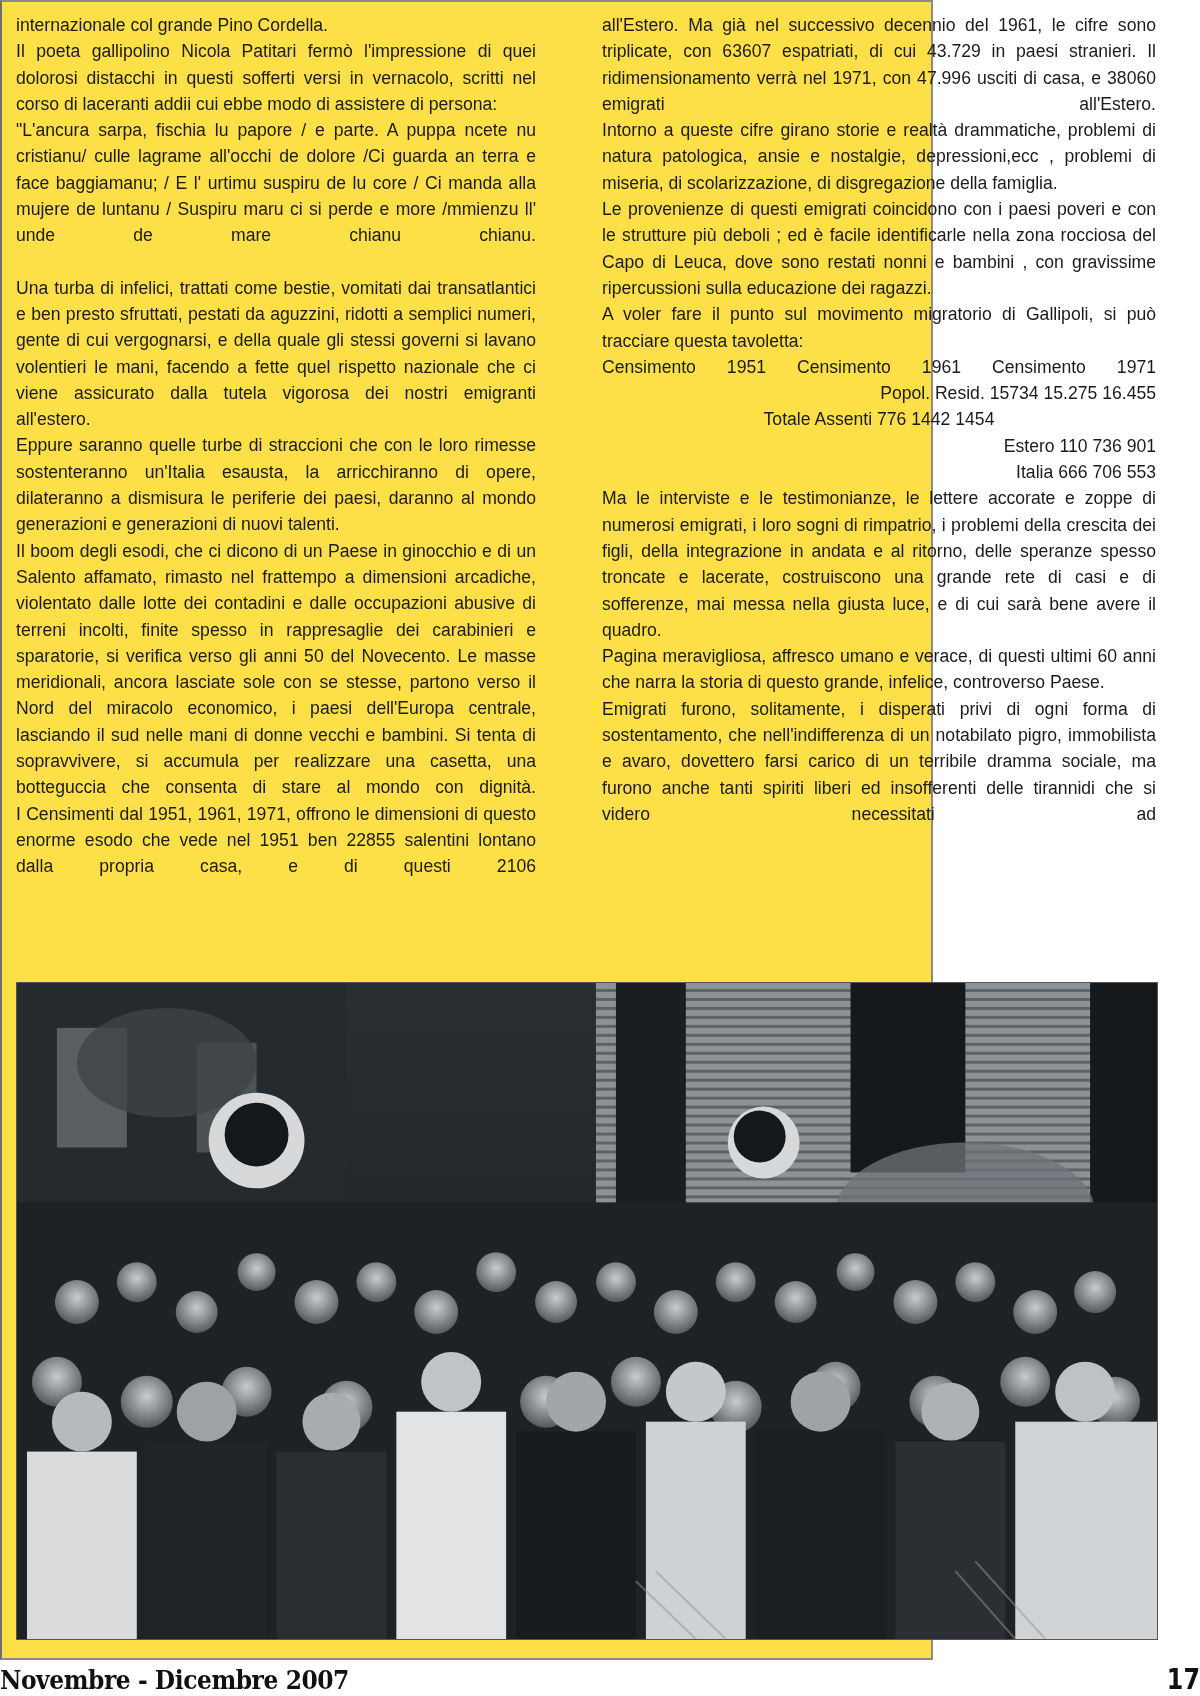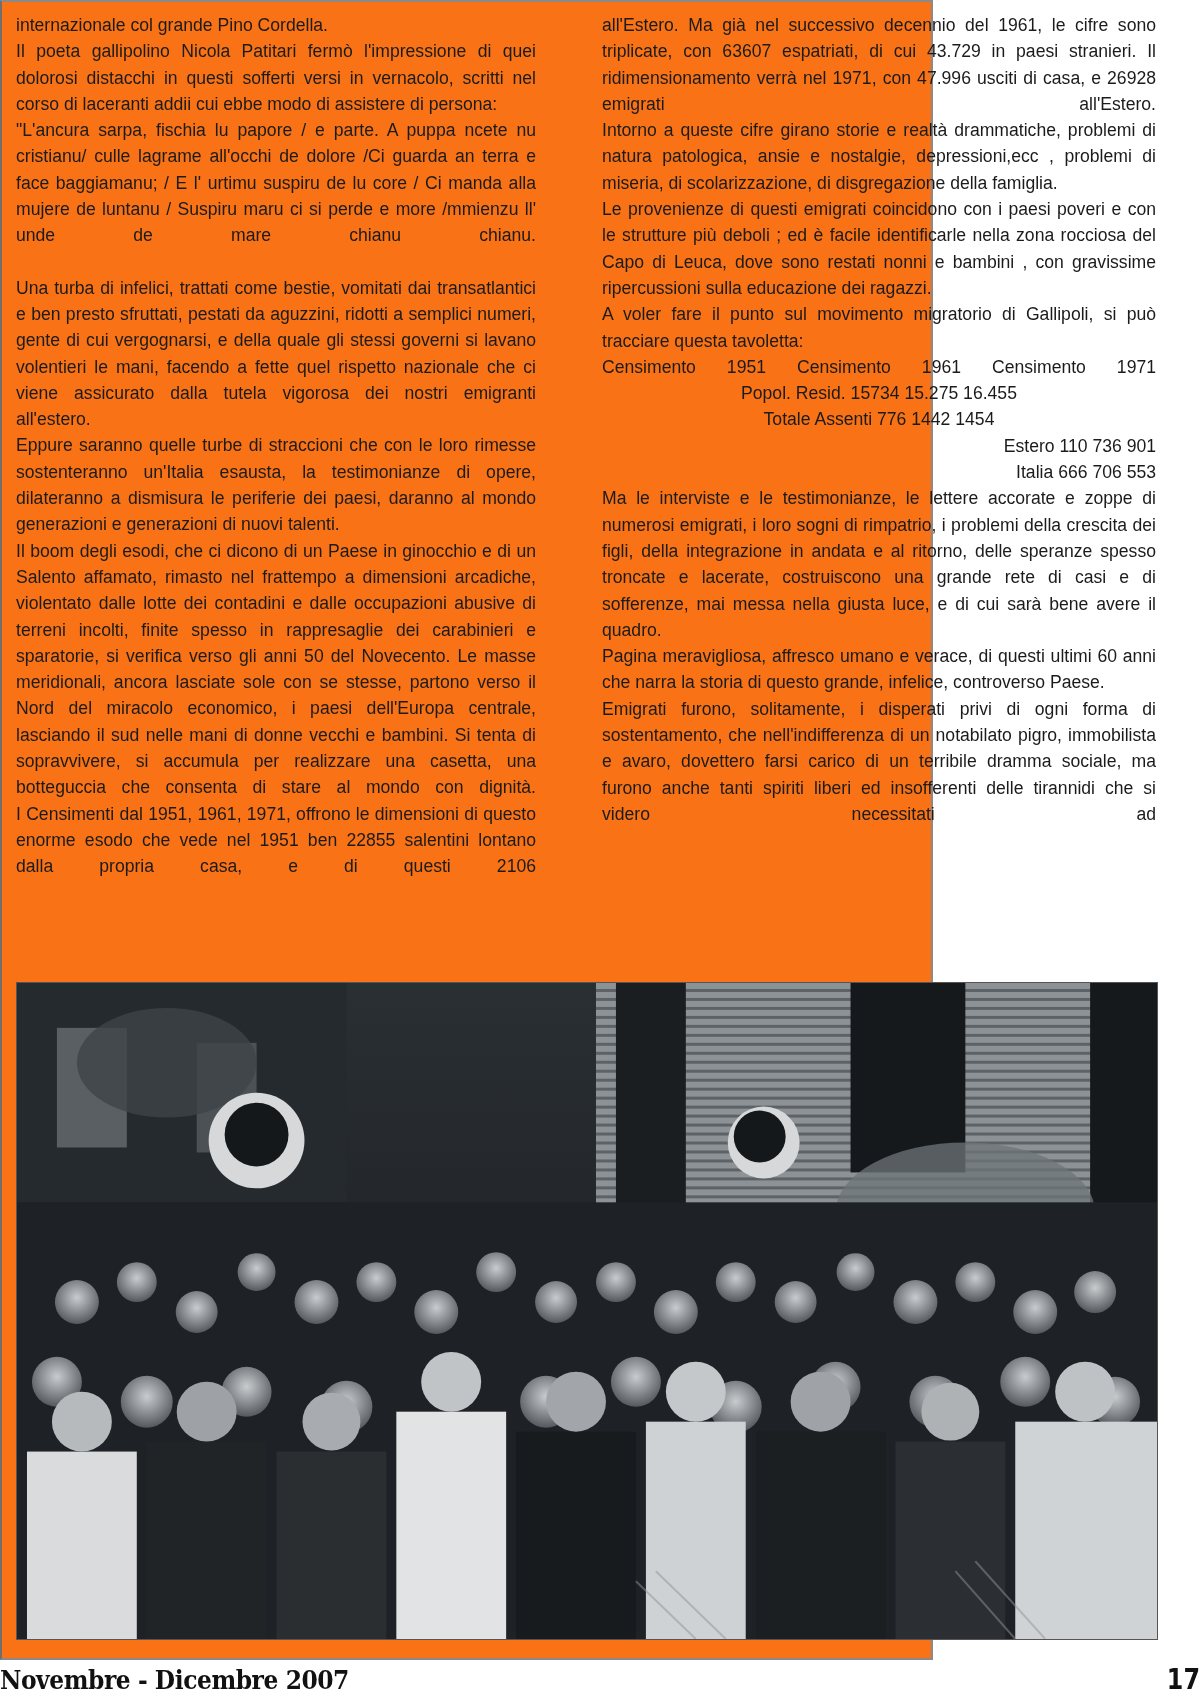--- a/index.html
+++ b/index.html
@@ -17,21 +17,21 @@
     }
     .page-frame {
       position: absolute;
       left: 0px;
       top: 0px;
       width: 933px;
       height: 1660px;
       border: 2px solid #8a8a8a;
       border-left: 2px solid #6f6f6f;
       box-sizing: border-box;
-      background: #f97316;
+      background: #fde047;
     }
     .column {
       position: absolute;
       top: 10px;
       width: 520px;
       font-size: 17.6px;
       line-height: 26.3px;
       text-align: justify;
       color: #1b1b1b;
     }
@@ -87,33 +87,33 @@
 <body>
 
 <div class="page-frame">
 
   <div class="column col-left">
     <p>internazionale col grande Pino Cordella.</p>
     <p>Il poeta gallipolino Nicola Patitari fermò l'impressione di quei dolorosi distacchi in questi sofferti versi in vernacolo, scritti nel corso di laceranti addii cui ebbe modo di assistere di persona:</p>
     <p class="last-line-justify">"L'ancura sarpa, fischia lu papore / e parte. A puppa ncete nu cristianu/ culle lagrame all'occhi de dolore /Ci guarda an terra e face baggiamanu; / E l' urtimu suspiru de lu core / Ci manda alla mujere de luntanu / Suspiru maru ci si perde e more /mmienzu ll' unde de mare chianu chianu.</p>
     <div class="gap"></div>
     <p class="last-line-justify">Una turba di infelici, trattati come bestie, vomitati dai transatlantici e ben presto sfruttati, pestati da aguzzini, ridotti a semplici numeri, gente di cui vergognarsi, e della quale gli stessi governi si lavano volentieri le mani, facendo a fette quel rispetto nazionale che ci viene assicurato dalla tutela vigorosa dei nostri emigranti all'estero.</p>
-    <p>Eppure saranno quelle turbe di straccioni che con le loro rimesse sostenteranno un'Italia esausta, la testimonianze di opere, dilateranno a dismisura le periferie dei paesi, daranno al mondo generazioni e generazioni di nuovi talenti.</p>
+    <p>Eppure saranno quelle turbe di straccioni che con le loro rimesse sostenteranno un'Italia esausta, la arricchiranno di opere, dilateranno a dismisura le periferie dei paesi, daranno al mondo generazioni e generazioni di nuovi talenti.</p>
     <p class="last-line-justify">Il boom degli esodi, che ci dicono di un Paese in ginocchio e di un Salento affamato, rimasto nel frattempo a dimensioni arcadiche, violentato dalle lotte dei contadini e dalle occupazioni abusive di terreni incolti, finite spesso in rappresaglie dei carabinieri e sparatorie, si verifica verso gli anni 50 del Novecento. Le masse meridionali, ancora lasciate sole con se stesse, partono verso il Nord del miracolo economico, i paesi dell'Europa centrale, lasciando il sud nelle mani di donne vecchi e bambini. Si tenta di sopravvivere, si accumula per realizzare una casetta, una botteguccia che consenta di stare al mondo con dignità.</p>
     <p class="last-line-justify">I Censimenti dal 1951, 1961, 1971, offrono le dimensioni di questo enorme esodo che vede nel 1951 ben 22855 salentini lontano dalla propria casa, e di questi 2106</p>
   </div>
 
   <div class="column col-right">
-    <p class="last-line-justify">all'Estero. Ma già nel successivo decennio del 1961, le cifre sono triplicate, con 63607 espatriati, di cui 43.729 in paesi stranieri. Il ridimensionamento verrà nel 1971, con 47.996 usciti di casa, e 26928 emigrati all'Estero.</p>
+    <p class="last-line-justify">all'Estero. Ma già nel successivo decennio del 1961, le cifre sono triplicate, con 63607 espatriati, di cui 43.729 in paesi stranieri. Il ridimensionamento verrà nel 1971, con 47.996 usciti di casa, e 38060 emigrati all'Estero.</p>
     <p>Intorno a queste cifre girano storie e realtà drammatiche, problemi di natura patologica, ansie e nostalgie, depressioni,ecc , problemi di miseria, di scolarizzazione, di disgregazione della famiglia.</p>
     <p>Le provenienze di questi emigrati coincidono con i paesi poveri e con le strutture più deboli ; ed è facile identificarle nella zona rocciosa del Capo di Leuca, dove sono restati nonni e bambini , con gravissime ripercussioni sulla educazione dei ragazzi.</p>
     <p>A voler fare il punto sul movimento migratorio di Gallipoli, si può tracciare questa tavoletta:</p>
     <div>
       <p class="last-line-justify">Censimento 1951 Censimento 1961 Censimento 1971</p>
-      <p style="text-align:center">Popol. Resid. 15734 15.275 16.455</p>
+      <p style="text-align:right">Popol. Resid. 15734 15.275 16.455</p>
       <p style="text-align:center">Totale Assenti 776 1442 1454</p>
       <p style="text-align:right">Estero 110 736 901</p>
       <p style="text-align:right">Italia 666 706 553</p>
     </div>
     <p>Ma le interviste e le testimonianze, le lettere accorate e zoppe di numerosi emigrati, i loro sogni di rimpatrio, i problemi della crescita dei figli, della integrazione in andata e al ritorno, delle speranze spesso troncate e lacerate, costruiscono una grande rete di casi e di sofferenze, mai messa nella giusta luce, e di cui sarà bene avere il quadro.</p>
     <p>Pagina meravigliosa, affresco umano e verace, di questi ultimi 60 anni che narra la storia di questo grande, infelice, controverso Paese.</p>
     <p class="last-line-justify">Emigrati furono, solitamente, i disperati privi di ogni forma di sostentamento, che nell'indifferenza di un notabilato pigro, immobilista e avaro, dovettero farsi carico di un terribile dramma sociale, ma furono anche tanti spiriti liberi ed insofferenti delle tirannidi che si videro necessitati ad</p>
   </div>
 
   <div class="photo" title="Black-and-white historical photograph of a crowd of emigrants with a brass band (sousaphones) in front of a clapboard building">

